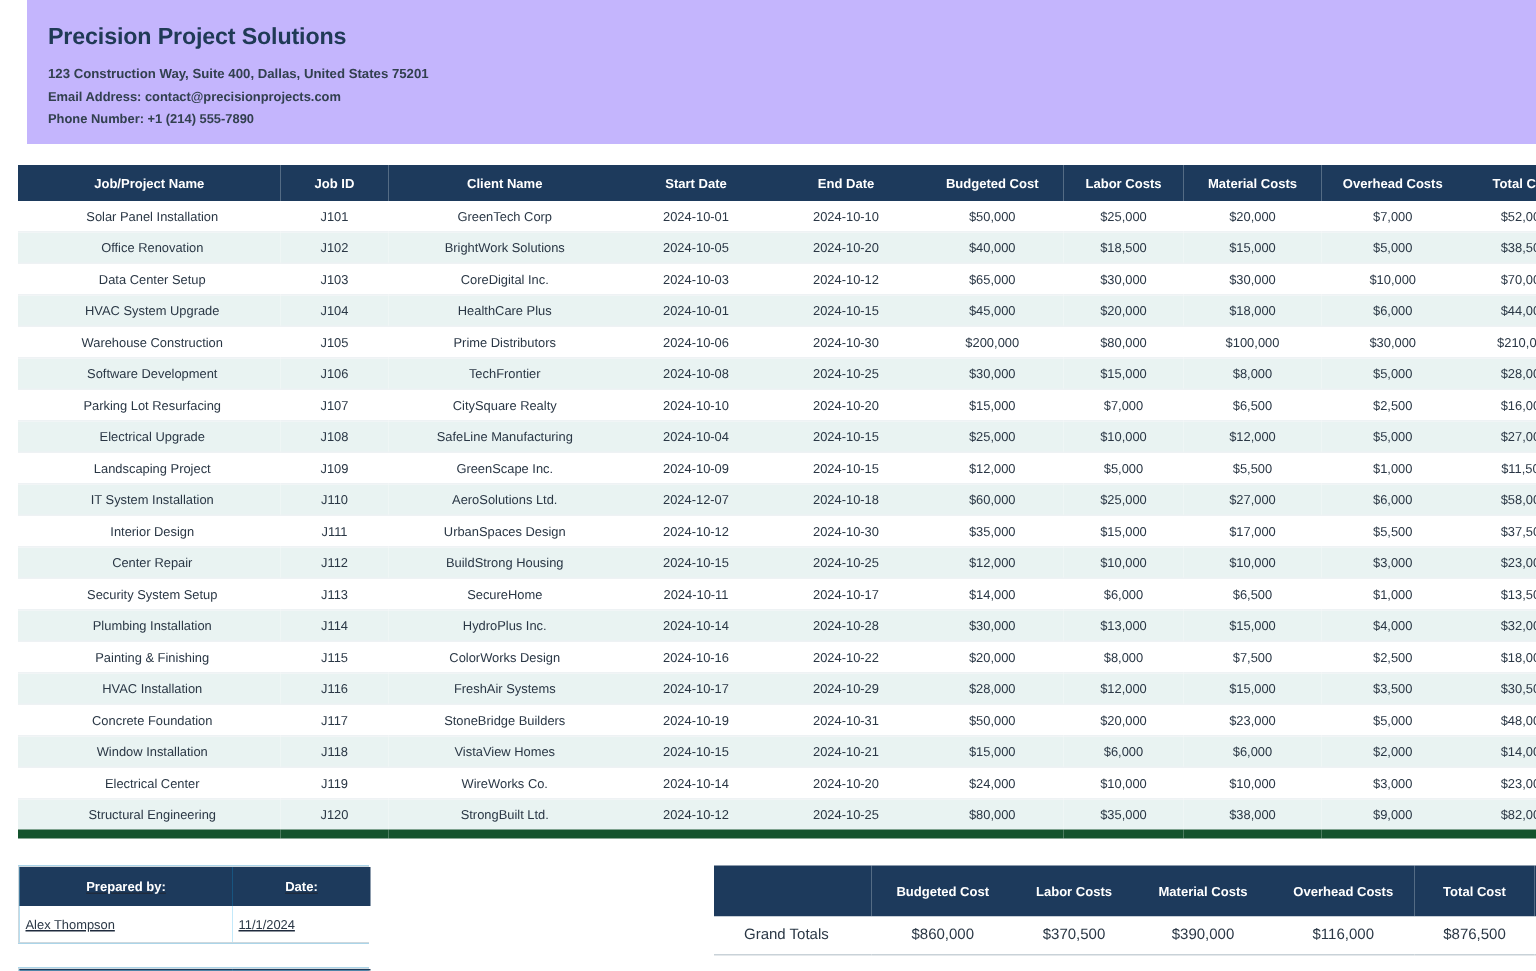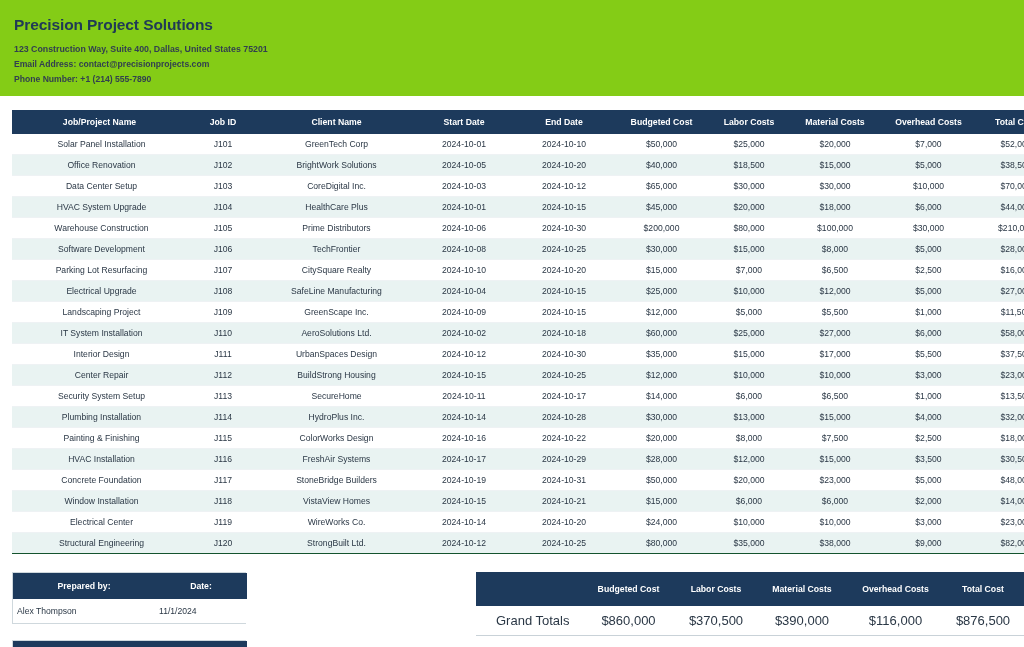--- a/index.html
+++ b/index.html
@@ -12,23 +12,24 @@
 
   body {
     font-family: "Liberation Sans", sans-serif;
     background: #ffffff;
     color: #1f2b3d;
     -webkit-font-smoothing: antialiased;
   }
 
   
   #company-band {
-    background: #84cc16;
+    background: #c4b5fd;
     padding: 16px 0 14px 14px;
     height: 96px;
+    margin-left: 18px;
   }
   #company-name {
     font-size: 15.5px;
     font-weight: bold;
     color: #203a56;
     letter-spacing: -0.1px;
     margin-bottom: 8px;
   }
   .company-line {
     font-size: 8.6px;
@@ -68,21 +69,21 @@
     text-align: center;
     white-space: nowrap;
     border-bottom: 1px solid #eef2f4;
   }
   #jobs-table tbody td.col-name {
     text-align: center;
     padding-left: 8px;
   }
   #jobs-table tbody tr:nth-child(odd)  { background: #ffffff; }
   #jobs-table tbody tr:nth-child(even) { background: #e9f3f2; }
-  #jobs-table tbody tr:last-child td { border-bottom: 1px solid #14532d; }
+  #jobs-table tbody tr:last-child td { border-bottom: 6px solid #14532d; }
 
   
   .w-name { width: 175px; }
   .w-jid  { width: 72px;  }
   .w-cli  { width: 155px; }
   .w-sd   { width: 100px; }
   .w-ed   { width: 100px; }
   .w-bud  { width: 95px;  }
   .w-lab  { width: 80px;  }
   .w-mat  { width: 92px;  }
@@ -98,20 +99,21 @@
   }
   #sign-col { width: 234px; flex: 0 0 234px; }
   #spacer-col { flex: 1 1 auto; }
   #totals-col { width: 546px; flex: 0 0 546px; }
 
   
   .sign-block {
     border: 1px solid #cfd8dd;
     background: #0ea5e9;
     margin-bottom: 16px;
+    text-decoration: underline;
   }
   .sign-block table { width: 100%; }
   .sign-block thead th {
     background: #1d3a5c;
     color: #fff;
     font-size: 8.7px;
     font-weight: bold;
     padding: 8px 4px;
     text-align: center;
   }
@@ -130,21 +132,21 @@
     color: #fff;
     font-size: 8.7px;
     font-weight: bold;
     padding: 6px 4px;
     text-align: center;
     line-height: 1.25;
     vertical-align: middle;
     height: 34px;
   }
   #totals-table tbody td {
-    font-size: 13px;
+    font-size: 10px;
     color: #2a3745;
     padding: 7px 4px;
     text-align: center;
     background: #fff;
     border-bottom: 1px solid #c9d2d8;
   }
   #totals-table tbody td.gt-label {
     text-align: left;
     padding-left: 20px;
   }
@@ -301,21 +303,21 @@
           <td>$12,000</td>
           <td>$5,000</td>
           <td>$5,500</td>
           <td>$1,000</td>
           <td>$11,500</td>
         </tr>
         <tr>
           <td class="col-name">IT System Installation</td>
           <td>J110</td>
           <td>AeroSolutions Ltd.</td>
-          <td>2024-10-02</td>
+          <td>2024-12-07</td>
           <td>2024-10-18</td>
           <td>$60,000</td>
           <td>$25,000</td>
           <td>$27,000</td>
           <td>$6,000</td>
           <td>$58,000</td>
         </tr>
         <tr>
           <td class="col-name">Interior Design</td>
           <td>J111</td>

